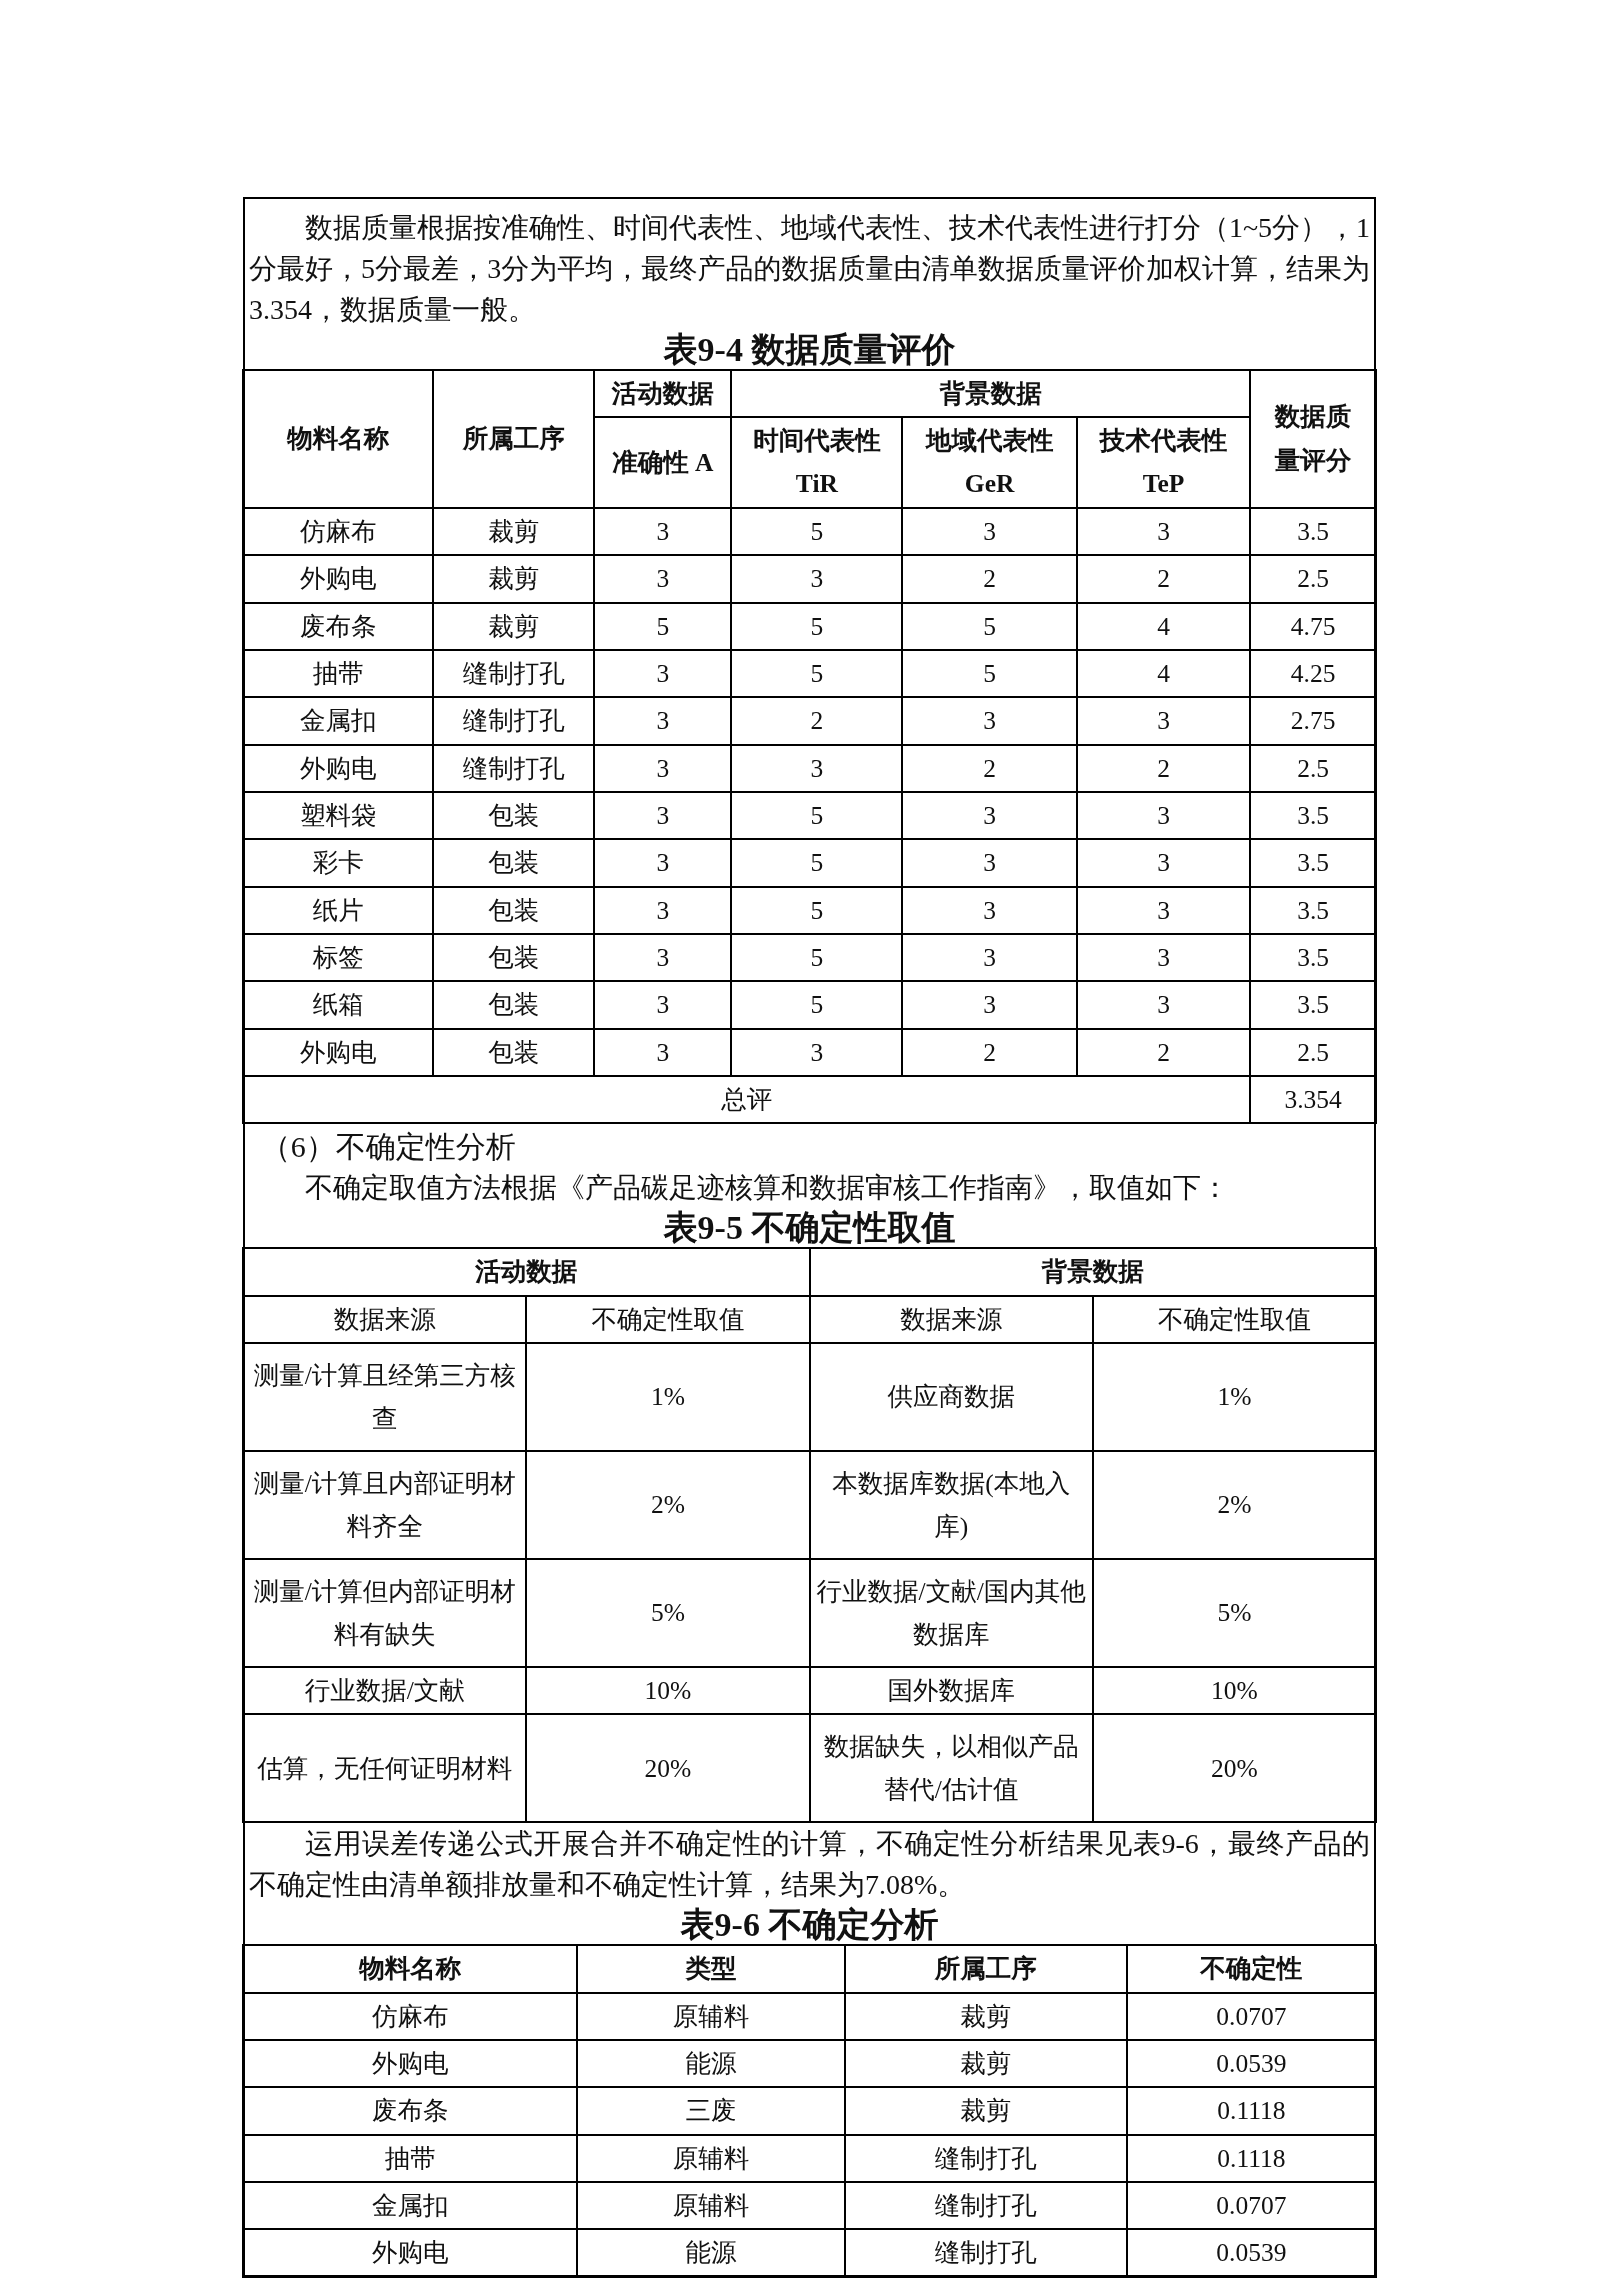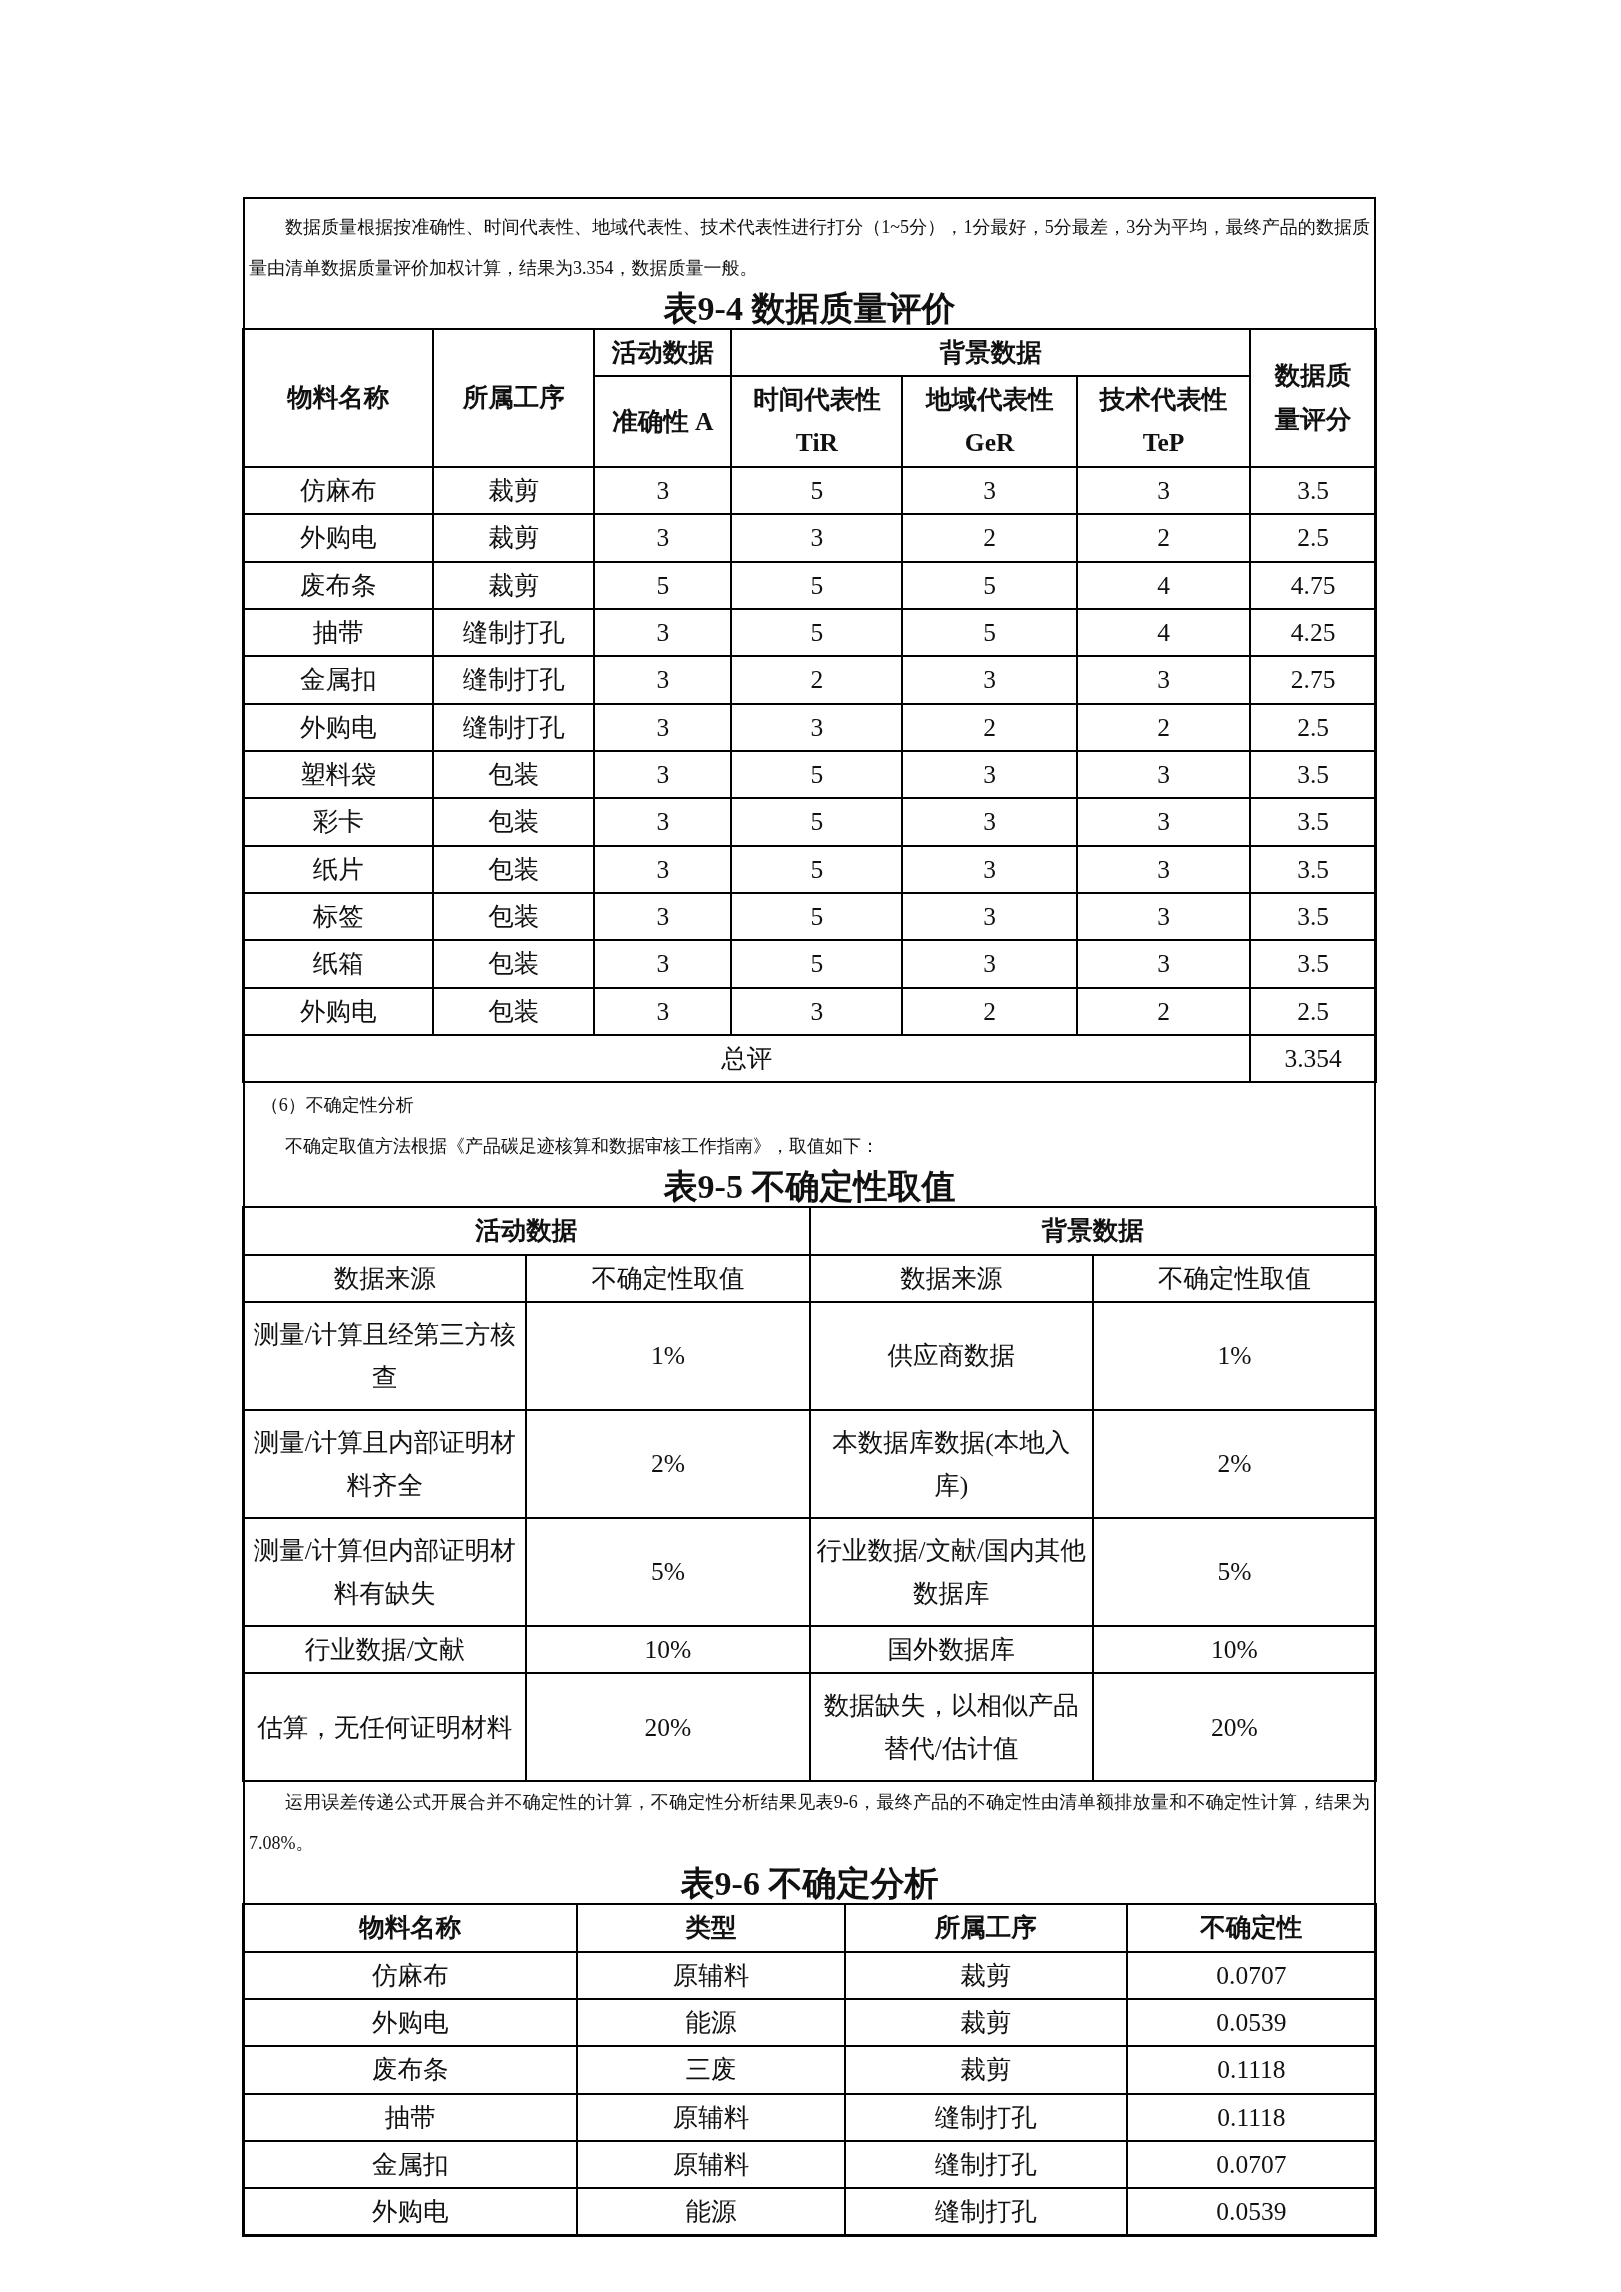--- a/index.html
+++ b/index.html
@@ -14,29 +14,29 @@
     position: absolute;
     left: 243px; top: 197px;
     width: 1133px;
   }
   .frame {
     border: 2.9px solid #000;
     width: 100%;
     overflow: visible;
   }
   .para {
-    font-size: 18px;
+    font-size: 28px;
     line-height: 41px;
     text-align: justify;
     padding: 0 3.9px;
   }
   .para.first { margin-top: 7.8px; }
   .indent2 { text-indent: 2em; }
   .heading6 {
-    font-size: 18px;
+    font-size: 30px;
     line-height: 41px;
     padding-left: 15.7px;
     margin-top: 2px;
   }
   .tbl-title {
     font-size: 34px;
     font-weight: bold;
     text-align: center;
     height: 39px;
     line-height: 39px;

